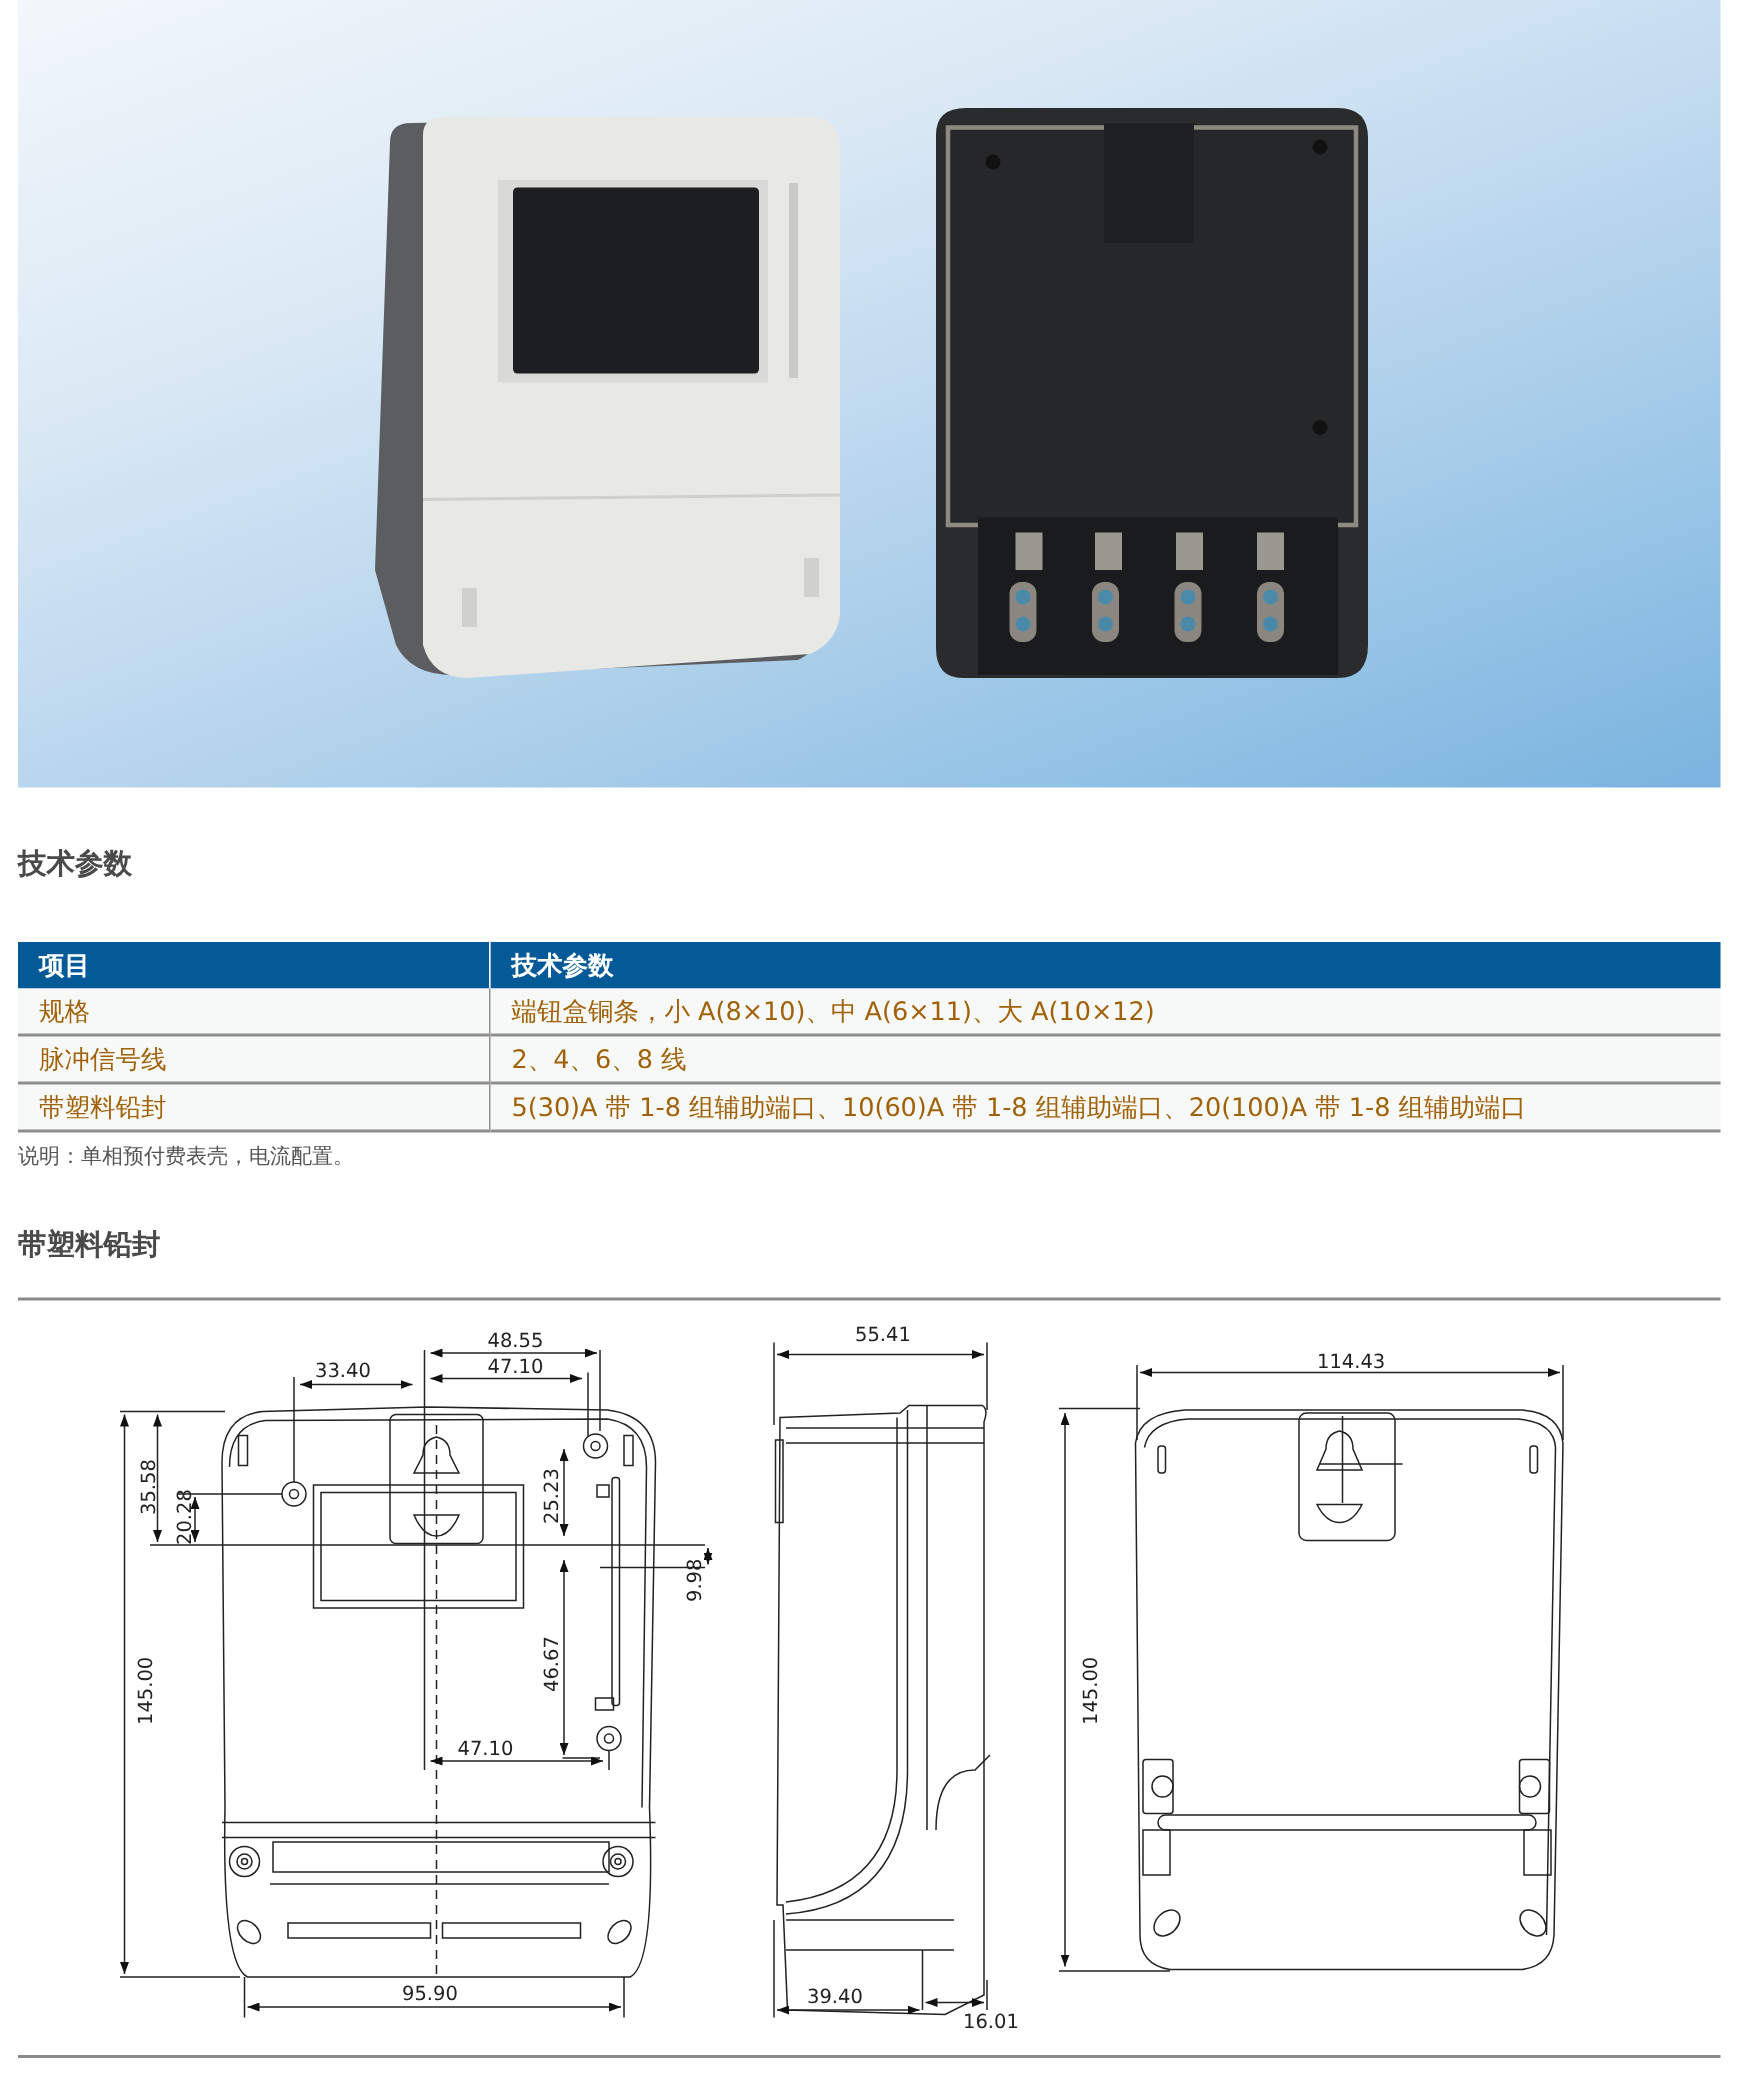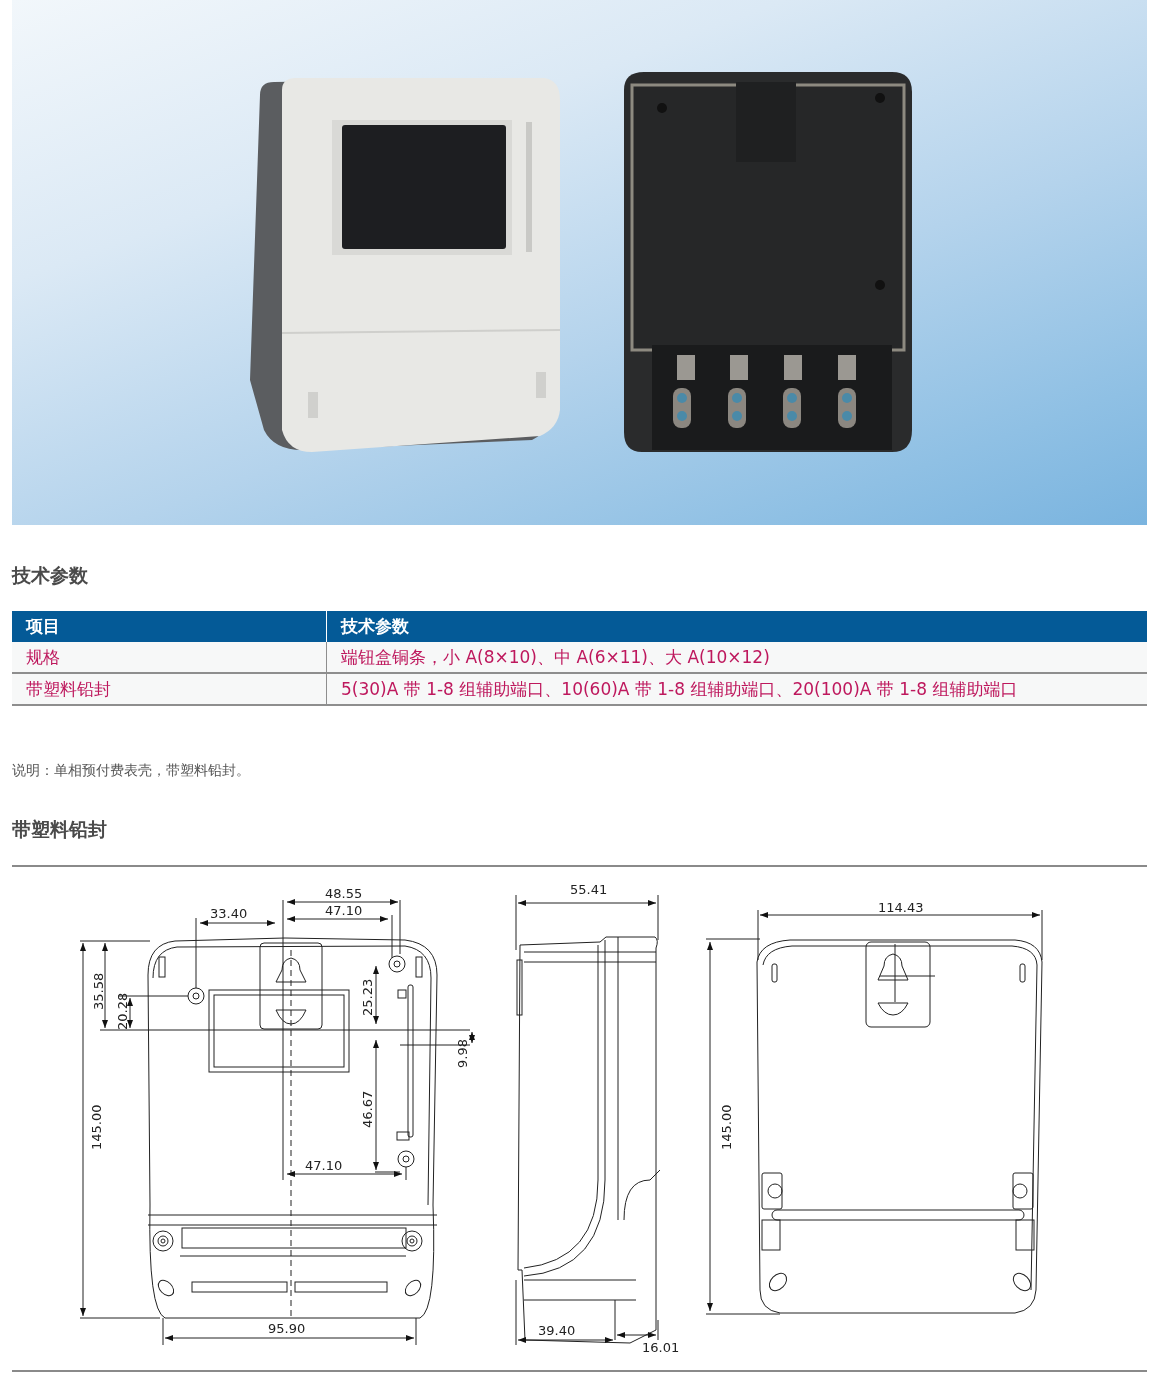--- a/index.html
+++ b/index.html
@@ -1,23 +1,23 @@
 <!DOCTYPE html>
 <html><head>
 <meta charset="utf-8">
 <style>
   html,body{margin:0;padding:0;background:#fff;}
   body{width:1162px;height:1383px;position:relative;overflow:hidden;font-family:"DejaVu Sans","Liberation Sans",sans-serif;color:#333;}
   .hero{position:absolute;left:12px;top:0;width:1135px;height:525px;
     background:linear-gradient(160deg,#f2f7fb 0%,#dbe9f5 30%,#b4d3ec 60%,#8fc0e4 85%,#7ab4df 100%);overflow:hidden;}
   .sec-title{position:absolute;left:12px;font-size:19px;font-weight:bold;color:#4a4a4a;}
-  table.spec{position:absolute;left:12px;top:611px;width:1135px;border-collapse:collapse;font-size:17px;}
+  table.spec{position:absolute;left:12px;top:628px;width:1135px;border-collapse:collapse;font-size:17px;}
   table.spec th{background:#045a97;color:#fff;text-align:left;font-weight:bold;height:31px;padding:0 0 0 14px;border-right:1px solid #fff;}
   table.spec th:last-child{border-right:none;}
-  table.spec td{background:#f7f8f8;color:#be185d;height:30px;padding:0 0 0 14px;border-bottom:2px solid #8e8e8e;}
+  table.spec td{background:#f7f8f8;color:#a16207;height:30px;padding:0 0 0 14px;border-bottom:2px solid #8e8e8e;}
   table.spec td:first-child{width:300px;border-right:1px solid #8e8e8e;}
   .note{position:absolute;left:12px;top:762px;font-size:14px;color:#555;}
   .rule{position:absolute;left:12px;width:1135px;height:2px;background:#8a8a8a;}
   svg text{font-family:"DejaVu Sans","Liberation Sans",sans-serif;font-size:13px;fill:#222;}
 </style>
 </head>
 <body>
 
 <div class="hero">
   <svg width="1135" height="525" viewBox="0 0 1135 525">
@@ -75,27 +75,31 @@
       <th>项目</th>
       <th>技术参数</th>
     </tr>
   </thead>
   <tbody>
     <tr>
       <td>规格</td>
       <td>端钮盒铜条，小 A(8×10)、中 A(6×11)、大 A(10×12)</td>
     </tr>
     <tr>
+      <td>脉冲信号线</td>
+      <td>2、4、6、8 线</td>
+    </tr>
+    <tr>
       <td>带塑料铅封</td>
       <td>5(30)A 带 1-8 组辅助端口、10(60)A 带 1-8 组辅助端口、20(100)A 带 1-8 组辅助端口</td>
     </tr>
   </tbody>
 </table>
 
-<div class="note">说明：单相预付费表壳，带塑料铅封。</div>
+<div class="note">说明：单相预付费表壳，电流配置。</div>
 
 <div class="sec-title" style="top:817px;">带塑料铅封</div>
 <div class="rule" style="top:865px;"></div>
 
 <svg style="position:absolute;left:0;top:866px;" width="1162" height="505" viewBox="0 866 1162 505">
   <defs>
     <marker id="ar" markerWidth="8" markerHeight="6" refX="8" refY="3" orient="auto-start-reverse">
       <path d="M0,0 L8,3 L0,6 Z" fill="#111"></path>
     </marker>
   </defs>

